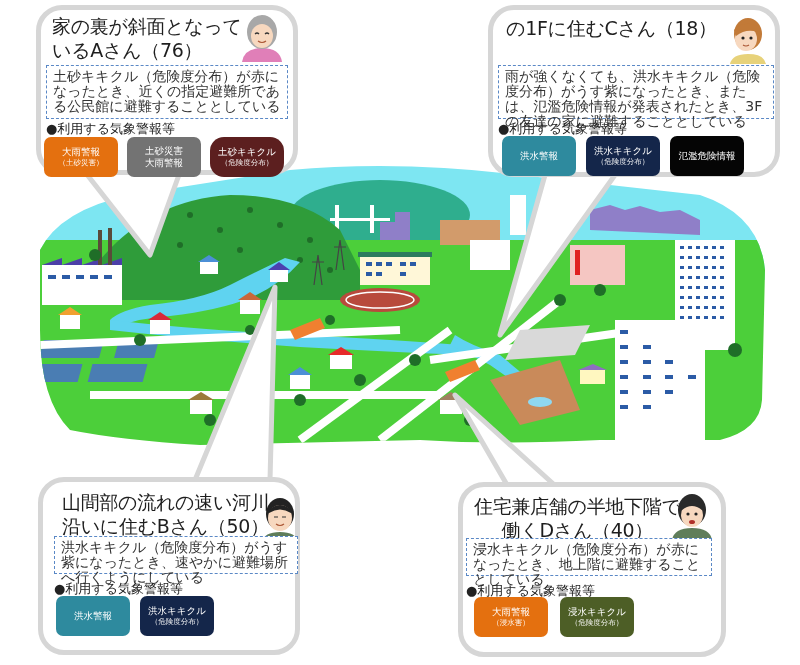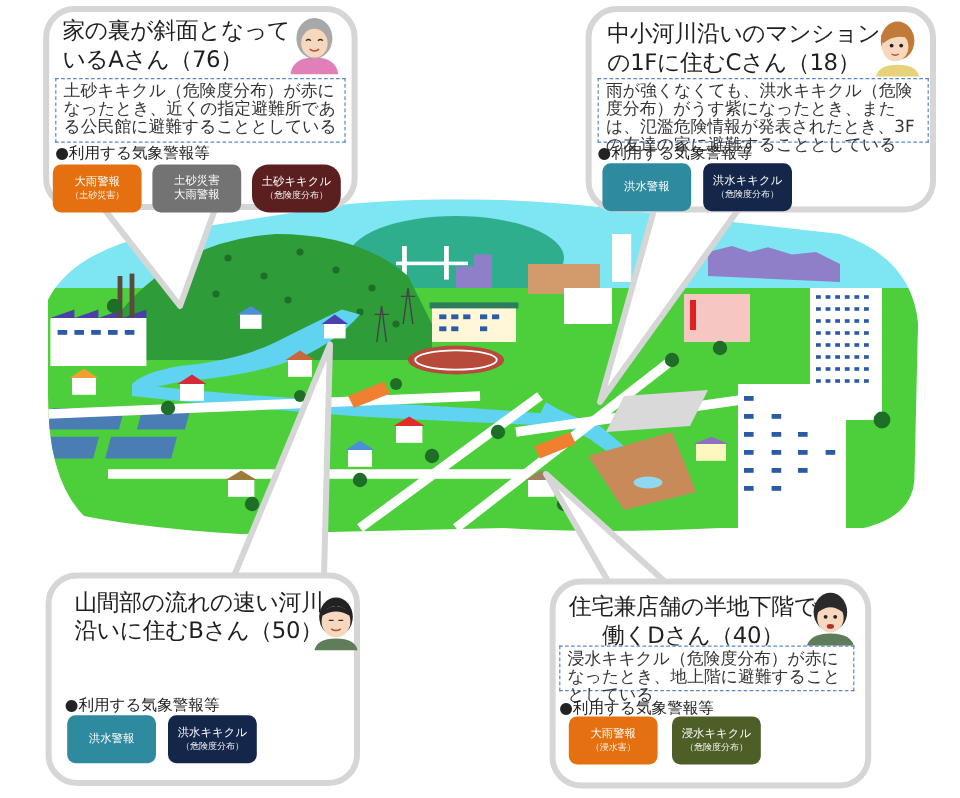--- a/index.html
+++ b/index.html
@@ -300,21 +300,20 @@
       <span>大雨警報</span>
     </div>
     <div class="badge" style="background:#5c1f1f;border-radius:14px;">
       <span>土砂キキクル</span>
       <span class="sub">（危険度分布）</span>
     </div>
   </div>
 
   <div class="bubble" style="left:488px; top:5px; width:292px; height:172px;"></div>
   <div class="bubble-title" style="left:506px; top:16px;">
-    <div>中小河川沿いのマンション</div>
     <div>の1Fに住むCさん（18）</div>
   </div>
   <svg class="avatar" viewBox="0 0 48 52" style="left:722px; top:12px;">
     <path d="M8 52 Q10 42 26 42 Q42 42 44 52 Z" fill="#e7d27a"></path>
     <ellipse cx="26" cy="22" rx="14" ry="16" fill="#c27a38"></ellipse>
     <ellipse cx="24" cy="27" rx="11" ry="12" fill="#f7d8bf"></ellipse>
     <path d="M12 18 Q20 8 36 14 L36 20 Q24 16 14 24 Z" fill="#c27a38"></path>
     <circle cx="21" cy="26" r="1.6" fill="#222"></circle>
       <circle cx="29" cy="26" r="1.6" fill="#222"></circle>
     <path d="M21 33 Q24 35 27 33" stroke="#a53" stroke-width="1.2" fill="none"></path>
@@ -322,35 +321,39 @@
   <div class="desc" style="left:498px; top:65px; width:276px; height:54px;">雨が強くなくても、洪水キキクル（危険度分布）がうす紫になったとき、または、氾濫危険情報が発表されたとき、3Fの友達の家に避難することとしている</div>
   <div class="uses-label" style="left:498px; top:122px;">●利用する気象警報等</div>
   <div class="badge-row" style="left:502px; top:136px; gap:10px;">
     <div class="badge" style="background:#2e8a9e;">
       <span>洪水警報</span>
     </div>
     <div class="badge" style="background:#14264a;">
       <span>洪水キキクル</span>
       <span class="sub">（危険度分布）</span>
     </div>
+    <div class="badge" style="background:#050505;">
+      <span>氾濫危険情報</span>
+    </div>
   </div>
 
   <div class="bubble" style="left:38px; top:477px; width:262px; height:178px;"></div>
   <div class="bubble-title" style="left:62px; top:490px;">
     <div>山間部の流れの速い河川</div>
     <div>沿いに住むBさん（50）</div>
   </div>
   <svg class="avatar" viewBox="0 0 48 52" style="left:256px; top:490px;">
     <path d="M6 52 Q8 42 24 42 Q40 42 42 52 Z" fill="#5f7d5a"></path>
     <ellipse cx="24" cy="24" rx="14" ry="16" fill="#222222"></ellipse>
     <ellipse cx="24" cy="28" rx="12" ry="13" fill="#f7d8bf"></ellipse>
     <path d="M13 20 Q24 10 35 20 L35 23 Q24 16 13 23 Z" fill="#222"></path>
     <path d="M18 27 L22 27 M26 27 L30 27" stroke="#333" stroke-width="1.2"></path>
     <path d="M20 34 Q24 37 28 34" stroke="#a53" stroke-width="1.2" fill="none"></path>
   </svg>
+  <div class="desc" style="left:54px; top:536px; width:244px; height:38px;">洪水キキクル（危険度分布）がうす紫になったとき、速やかに避難場所へ行くようにしている</div>
   <div class="uses-label" style="left:54px; top:582px;">●利用する気象警報等</div>
   <div class="badge-row" style="left:56px; top:596px; gap:10px;">
     <div class="badge" style="background:#2e8a9e;">
       <span>洪水警報</span>
     </div>
     <div class="badge" style="background:#14264a;">
       <span>洪水キキクル</span>
       <span class="sub">（危険度分布）</span>
     </div>
   </div>

